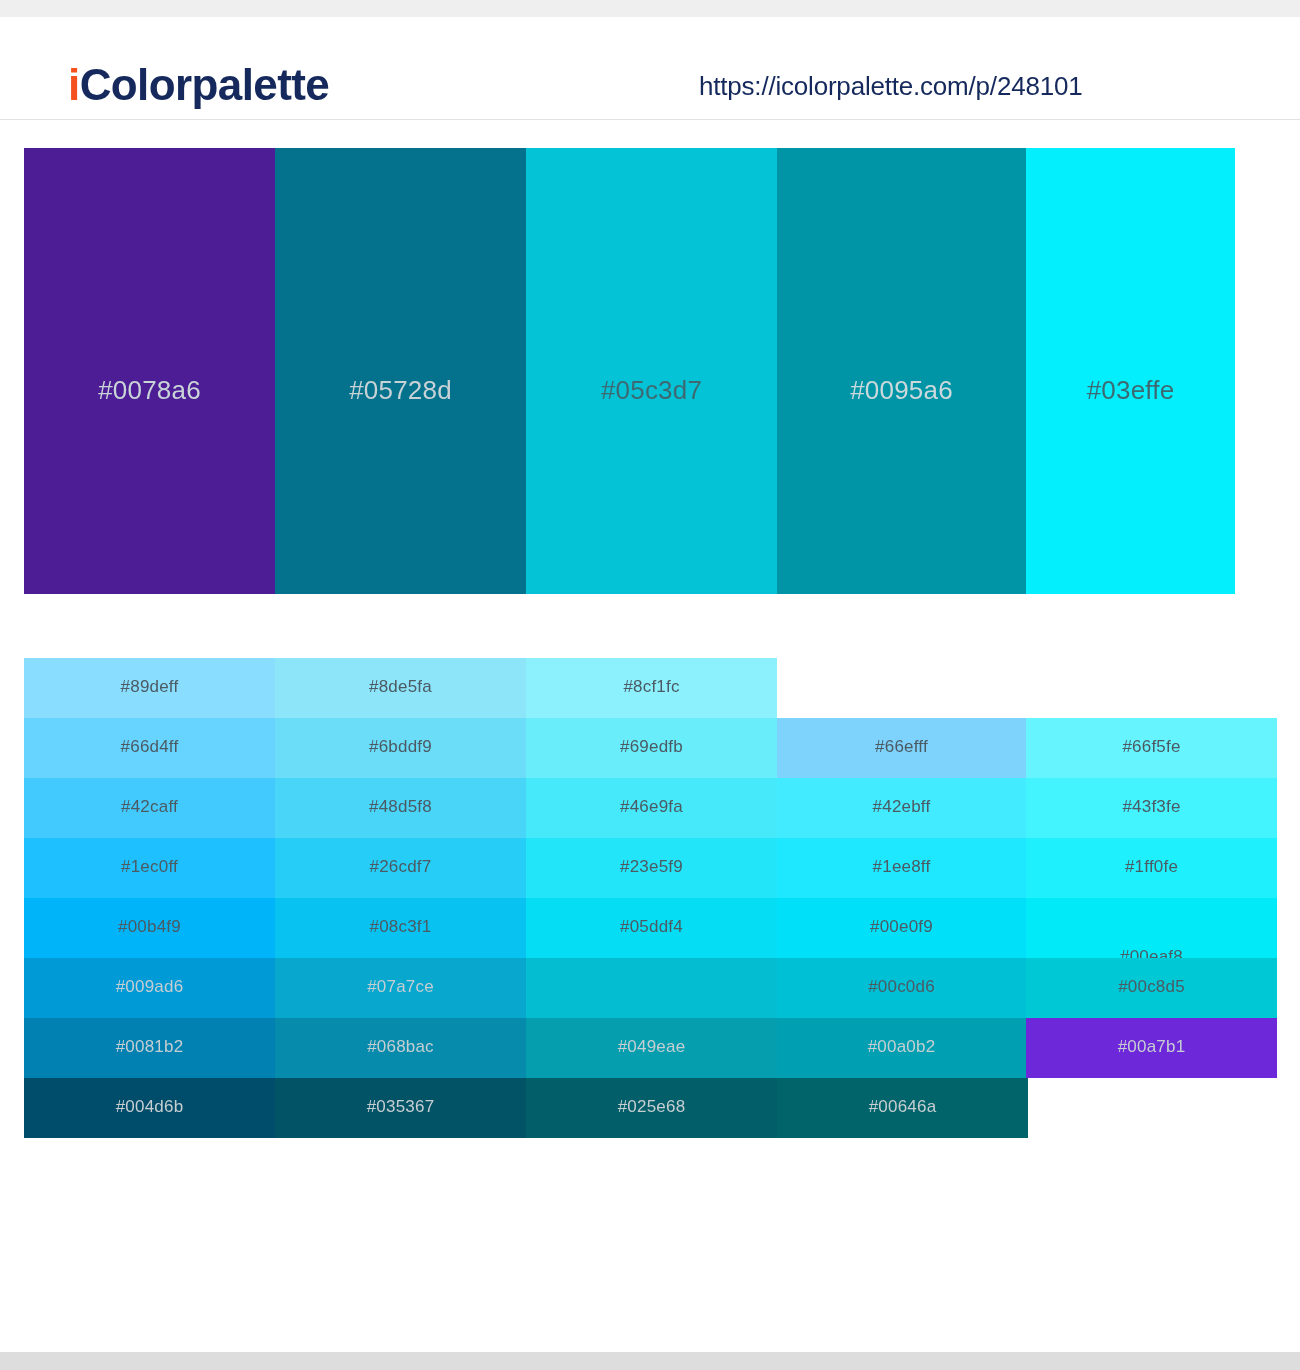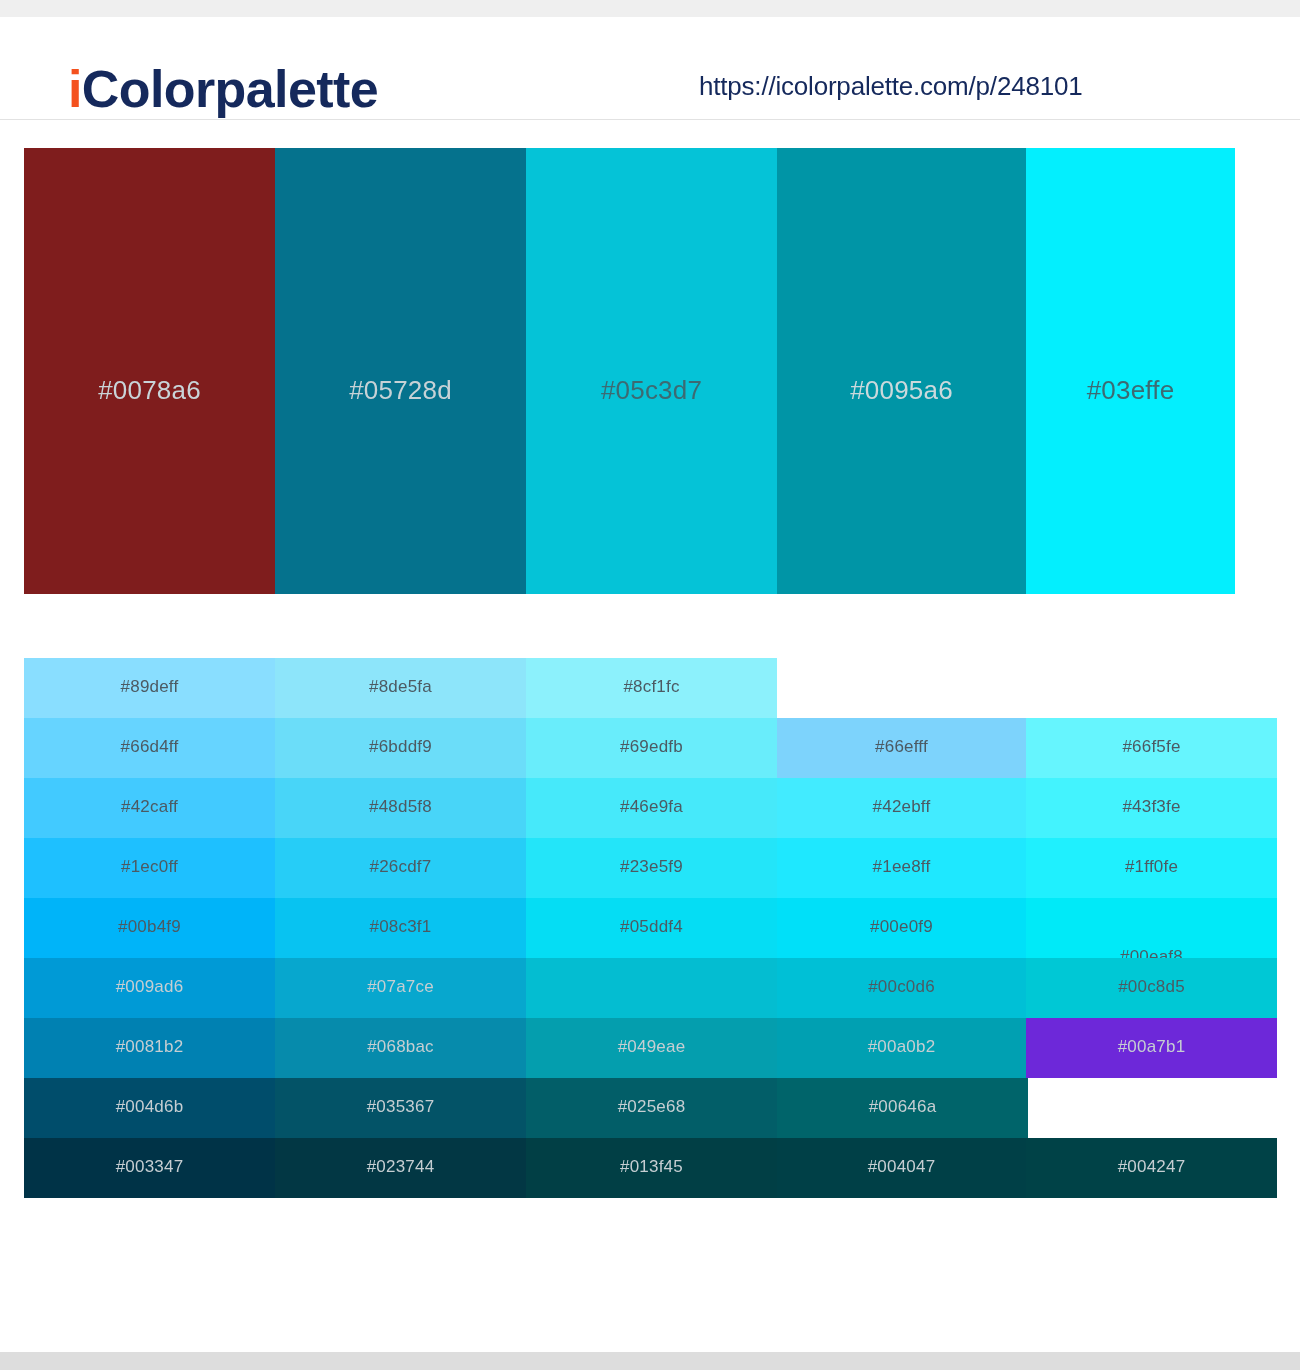--- a/index.html
+++ b/index.html
@@ -29,21 +29,21 @@
     position: absolute;
     left: 0; top: 17px;
     width: 1300px; height: 103px;
     background: #ffffff;
     border-bottom: 1px solid #e2e2e2;
     box-sizing: border-box;
   }
   .logo {
     position: absolute;
     left: 68px; top: 46px;
-    font-size: 52px;
+    font-size: 44px;
     font-weight: bold;
     letter-spacing: -0.6px;
     line-height: 1;
     white-space: nowrap;
   }
   .logo .logo-i { color: #f4511e; }
   .logo .logo-rest { color: #15295c; }
 
   .page-url {
     position: absolute;
@@ -112,21 +112,21 @@
 <div class="top-strip"></div>
 
 <div class="site-header">
   <div class="logo">
     <span class="logo-i">i</span><span class="logo-rest">Colorpalette</span>
   </div>
   <div class="page-url">https://icolorpalette.com/p/248101</div>
 </div>
 
 <div class="swatch-band">
-    <div class="swatch" style="width: 251px; background: #7f1d1d;">
+    <div class="swatch" style="width: 251px; background: #4c1d95;">
       <div class="swatch-label" style="color: rgb(201, 212, 216);">#0078a6</div>
     </div>
     <div class="swatch" style="width: 251px; background: rgb(5, 114, 141);">
       <div class="swatch-label" style="color: rgb(199, 210, 214);">#05728d</div>
     </div>
     <div class="swatch" style="width: 251px; background: rgb(5, 195, 215);">
       <div class="swatch-label" style="color: rgb(61, 106, 114);">#05c3d7</div>
     </div>
     <div class="swatch" style="width: 249px; background: rgb(0, 149, 166);">
       <div class="swatch-label" style="color: rgb(203, 217, 220);">#0095a6</div>
@@ -257,32 +257,15 @@
       <div class="shade-cell" style="width: 251px; background: rgb(3, 83, 103);">
         <div class="shade-label" style="color: rgb(198, 206, 210);">#035367</div>
       </div>
       <div class="shade-cell" style="width: 251px; background: rgb(2, 94, 104);">
         <div class="shade-label" style="color: rgb(198, 206, 210);">#025e68</div>
       </div>
       <div class="shade-cell" style="width: 251px; background: rgb(0, 100, 106);">
         <div class="shade-label" style="color: rgb(198, 206, 210);">#00646a</div>
       </div>
     </div>
-    <div class="shade-row">
-      <div class="shade-cell" style="width: 251px; background: rgb(0, 51, 71);">
-        <div class="shade-label" style="color: rgb(198, 206, 210);">#003347</div>
-      </div>
-      <div class="shade-cell" style="width: 251px; background: rgb(2, 55, 68);">
-        <div class="shade-label" style="color: rgb(198, 206, 210);">#023744</div>
-      </div>
-      <div class="shade-cell" style="width: 251px; background: rgb(1, 63, 69);">
-        <div class="shade-label" style="color: rgb(198, 206, 210);">#013f45</div>
-      </div>
-      <div class="shade-cell" style="width: 249px; background: rgb(0, 64, 71);">
-        <div class="shade-label" style="color: rgb(198, 206, 210);">#004047</div>
-      </div>
-      <div class="shade-cell" style="width: 251px; background: rgb(0, 66, 71);">
-        <div class="shade-label" style="color: rgb(198, 206, 210);">#004247</div>
-      </div>
-    </div>
   </div>
 
 <div class="bottom-strip"></div>
 
 </body></html>

